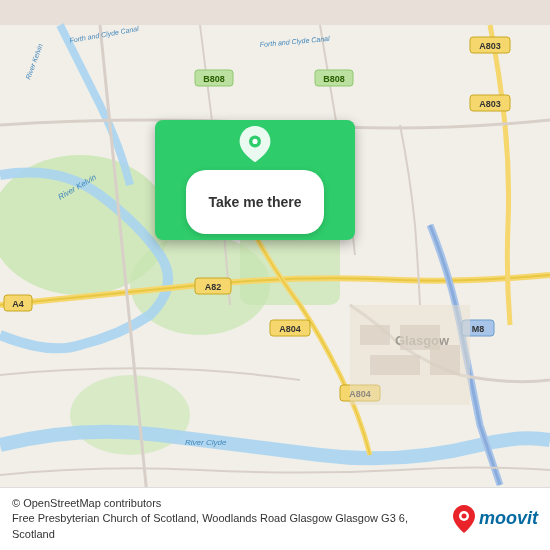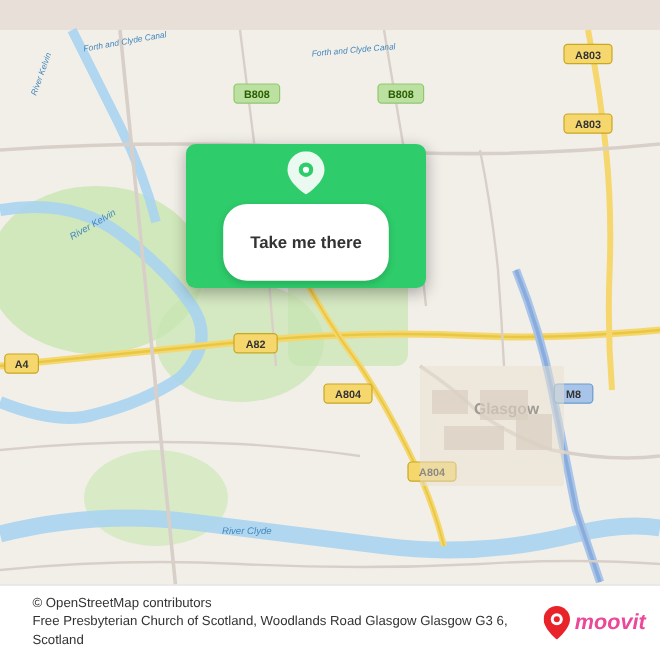--- a/index.html
+++ b/index.html
@@ -75,30 +75,29 @@
       justify-content: space-between;
       border-top: 1px solid #ddd;
       min-height: 56px;
     }
 
     #attribution-text {
       font-size: 11px;
       color: #333;
       flex: 1;
       line-height: 1.4;
-      margin-left: 15px;
     }
 
     #moovit-logo {
       display: flex;
       align-items: center;
       gap: 4px;
       font-size: 18px;
       font-weight: bold;
-      color: #ec4899;
+      color: #0369a1;
       font-style: italic;
       margin-left: 12px;
       justify-content: flex-end;
     }
 
     #moovit-pin {
       width: 22px;
       height: 28px;
     }
 

